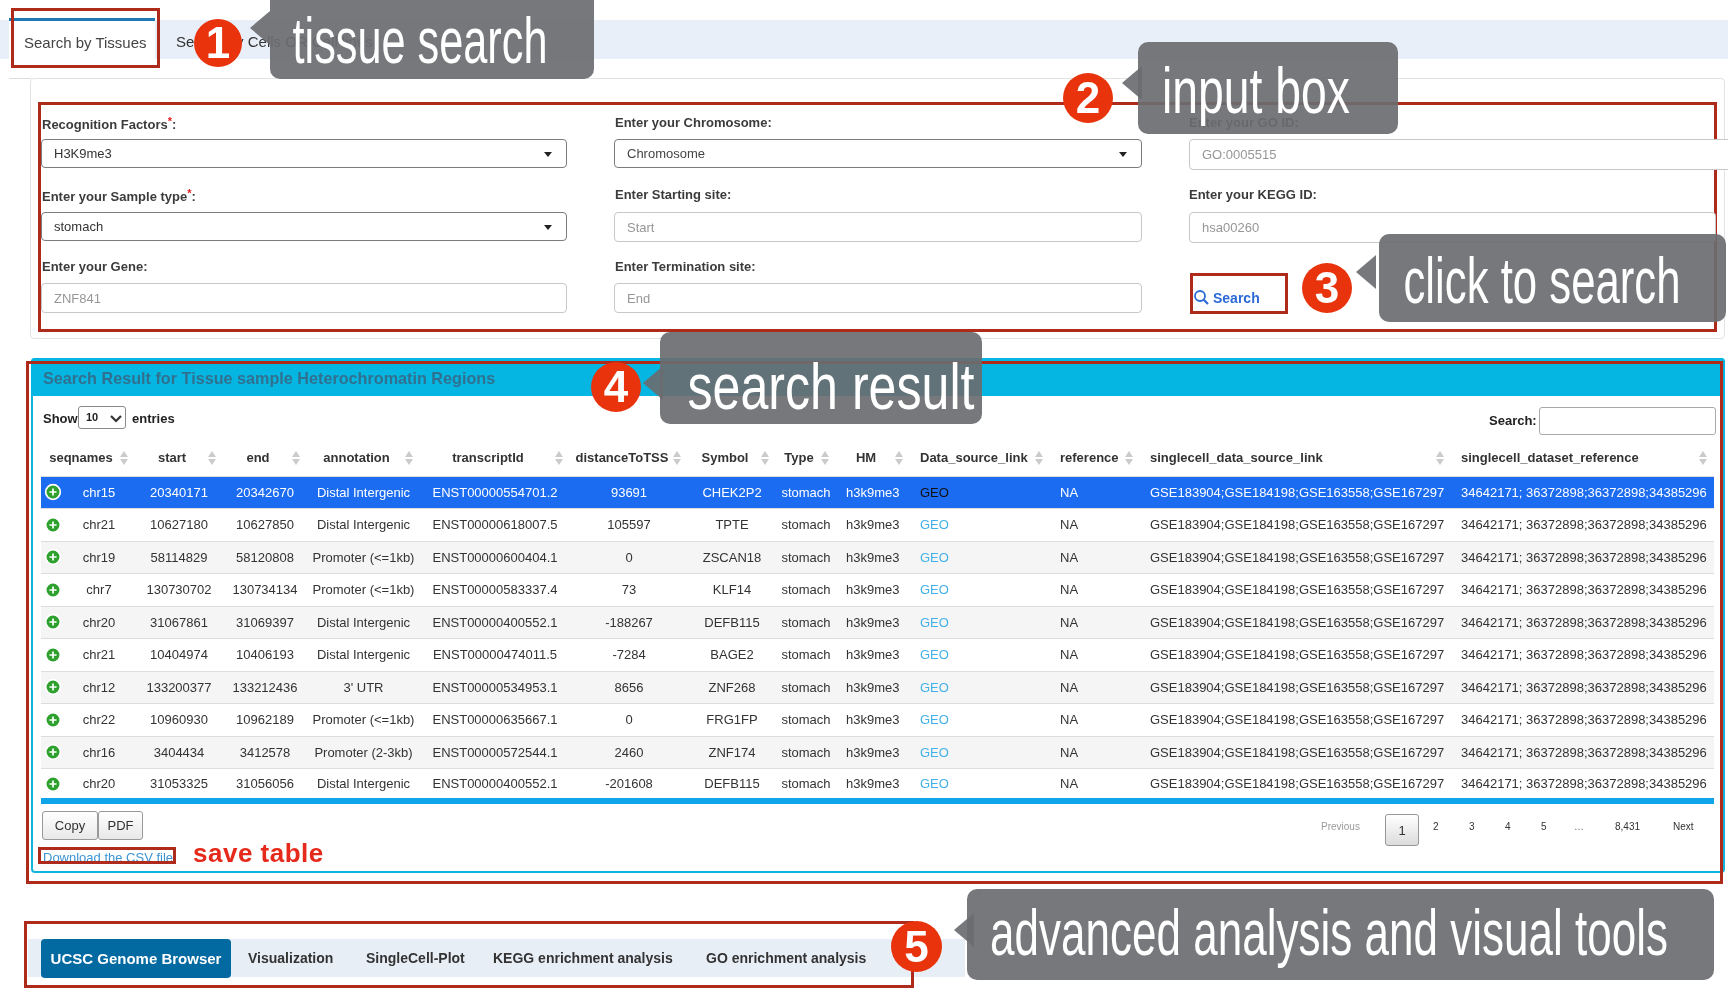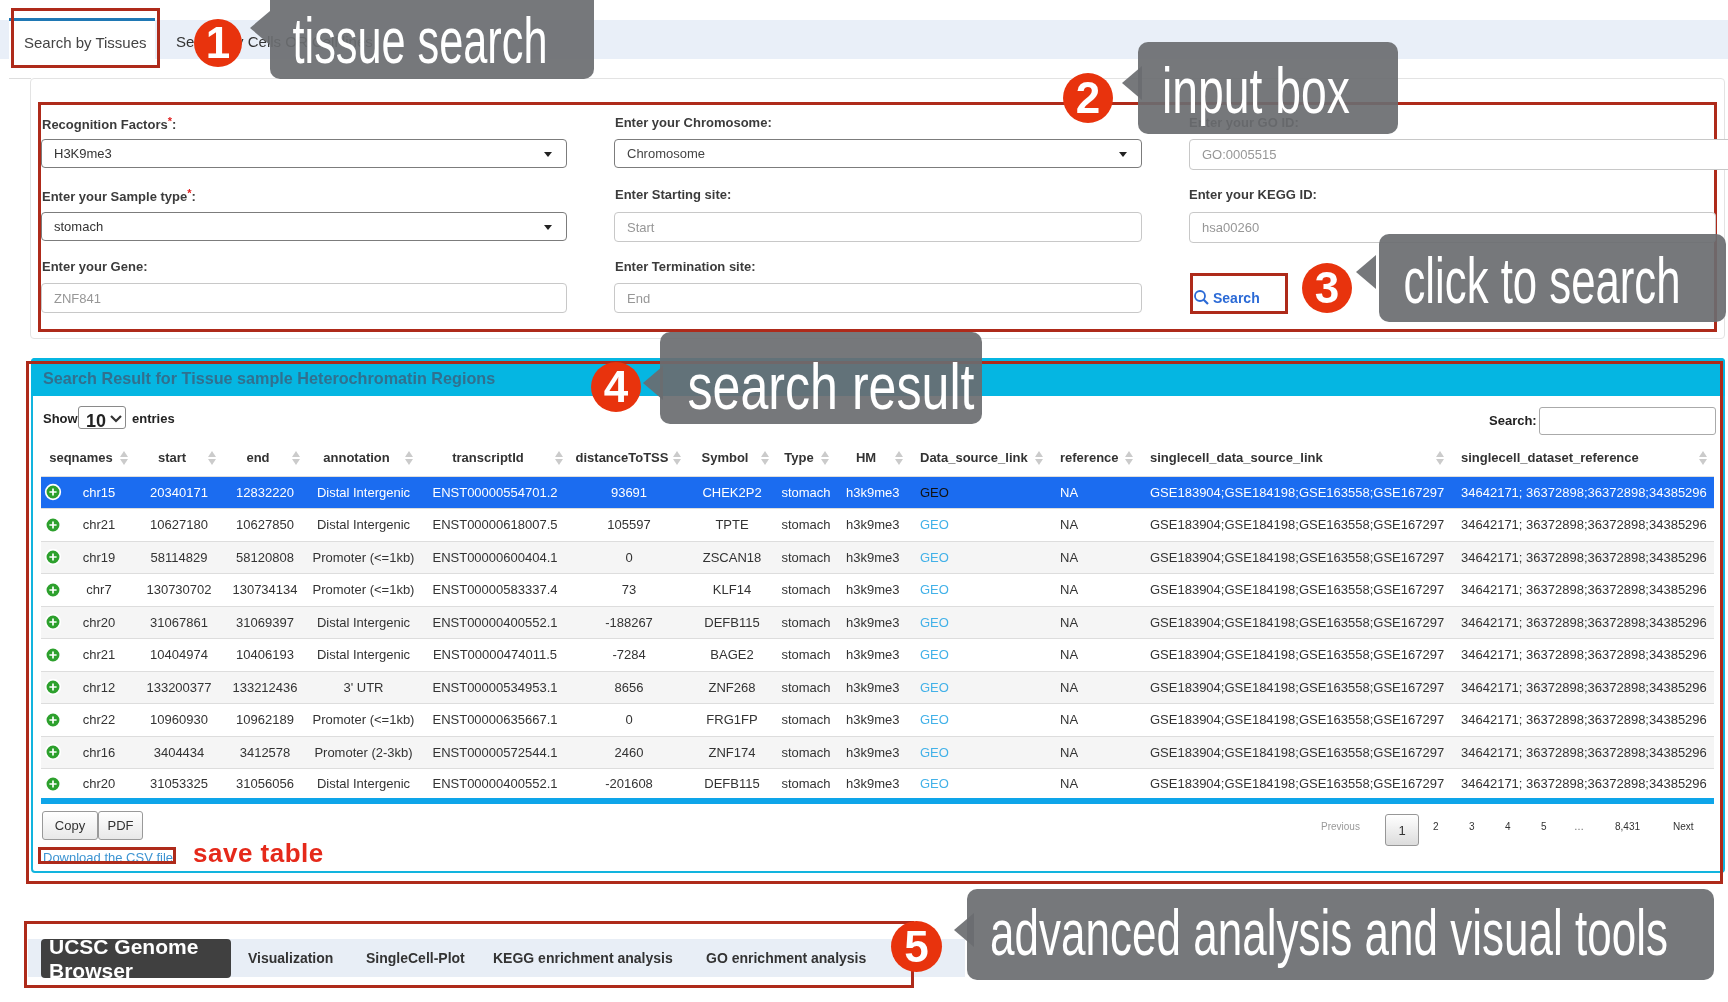--- a/index.html
+++ b/index.html
@@ -84,21 +84,21 @@
 </div>
 <div class="abs" style="left:1213px; top:290px; font-size:14px; font-weight:bold; color:#2b6ad6;">Search</div>
 <div class="redrect" style="left:1190px; top:273px; width:98px; height:41px;"></div>
 
 <div class="abs" style="left:31px; top:358px; width:1694px; height:515px; background:#fff; border:2px solid #12b4de; border-radius:4px;"></div>
 <div class="abs" style="left:31px; top:358px; width:1694px; height:38px; background:#05b6e2; border-radius:4px 4px 0 0;"></div>
 <div class="abs" style="left:43px; top:369px; font-size:16.2px; font-weight:bold; color:#31708f;">Search Result for Tissue sample Heterochromatin Regions</div>
 
 <div class="abs" style="left:43px; top:411px; font-size:13px; font-weight:bold; color:#222;">Show</div>
 <div class="abs" style="left:78px; top:406px; width:48px; height:23px; border:1px solid #8a8a8a; border-radius:3px; background:#fff;">
-  <span class="abs" style="left:7px; top:4px; font-size:18px; font-weight:bold; color:#222;">10</span>
+  <span class="abs" style="left:7px; top:4px; font-size:11px; font-weight:bold; color:#222;">10</span>
   <svg class="abs" style="left:30px; top:6px;" width="14" height="12">
       <path d="M2 3 L7 8 L12 3" fill="none" stroke="#333" stroke-width="2.2"></path>
     </svg>
 </div>
 <div class="abs" style="left:132px; top:411px; font-size:13px; font-weight:bold; color:#222;">entries</div>
 <div class="abs" style="left:1489px; top:413px; font-size:13px; font-weight:bold; color:#222;">Search:</div>
 <div class="abs" style="left:1539px; top:407px; width:177px; height:28px; border:1px solid #aaa; border-radius:3px; background:#fff;"></div>
 
 <div class="abs" style="left:41px; top:440px;">
 <table style="width:1673px;">
@@ -173,21 +173,21 @@
             </span></th>
 </tr>
 </thead>
 <tbody>
 <tr class="selrow">
           <td class="c1"><svg class="plusico" width="18" height="18">
               <circle cx="9" cy="9" r="7.3" fill="#2da02d" stroke="#fff" stroke-width="1.7"></circle>
               <path d="M9 5.4v7.2M5.4 9h7.2" stroke="#fff" stroke-width="1.7"></path>
             </svg><span>chr15</span></td>
           <td>20340171</td>
-          <td>12832220</td>
+          <td>20342670</td>
           <td>Distal Intergenic</td>
           <td>ENST00000554701.2</td>
           <td>93691</td>
           <td>CHEK2P2</td>
           <td>stomach</td>
           <td class="la">h3k9me3</td>
           <td class="la"><span style="color:#111;">GEO</span></td>
           <td class="la">NA</td>
           <td class="la">GSE183904;GSE184198;GSE163558;GSE167297</td>
           <td class="la">34642171; 36372898;36372898;34385296</td>
@@ -370,21 +370,21 @@
 <div class="pgnum" style="left:1469px;">3</div>
 <div class="pgnum" style="left:1505px;">4</div>
 <div class="pgnum" style="left:1541px;">5</div>
 <div class="pgnum" style="left:1574px; color:#666;">…</div>
 <div class="pgnum" style="left:1615px;">8,431</div>
 <div class="pgnum" style="left:1673px;">Next</div>
 
 <div class="redrect" style="left:26px; top:361px; width:1697px; height:523px;"></div>
 
 <div class="abs" style="left:28px; top:939px; width:937px; height:38px; background:#e8eef6;"></div>
-<div class="abs" style="left:41px; top:939px; width:190px; height:39px; background:#404040; border-radius:4px; display:flex; align-items:center; justify-content:center; color:#fff; font-size:21px; font-weight:bold;padding-left:8px;">UCSC Genome Browser</div>
+<div class="abs" style="left:41px; top:939px; width:190px; height:39px; background:#0369a1; border-radius:4px; display:flex; align-items:center; justify-content:center; color:#fff; font-size:15px; font-weight:bold;">UCSC Genome Browser</div>
 <div class="abs" style="left:248px; top:950px; font-size:14px; font-weight:bold; color:#333;">Visualization</div>
 <div class="abs" style="left:366px; top:950px; font-size:14px; font-weight:bold; color:#333;">SingleCell-Plot</div>
 <div class="abs" style="left:493px; top:950px; font-size:14px; font-weight:bold; color:#333;">KEGG enrichment analysis</div>
 <div class="abs" style="left:706px; top:950px; font-size:14px; font-weight:bold; color:#333;">GO enrichment analysis</div>
 <div class="redrect" style="left:24px; top:921px; width:890px; height:67px;"></div>
 
 <div class="circ" style="left:194px; top:19px; width:48px; height:48px; font-size:44px;">1</div>
 <div class="circ" style="left:1063px; top:73px; width:50px; height:50px; font-size:44px;">2</div>
 <div class="circ" style="left:1302px; top:263px; width:50px; height:50px; font-size:44px;">3</div>
 <div class="circ" style="left:591px; top:362px; width:50px; height:50px; font-size:44px;">4</div>

